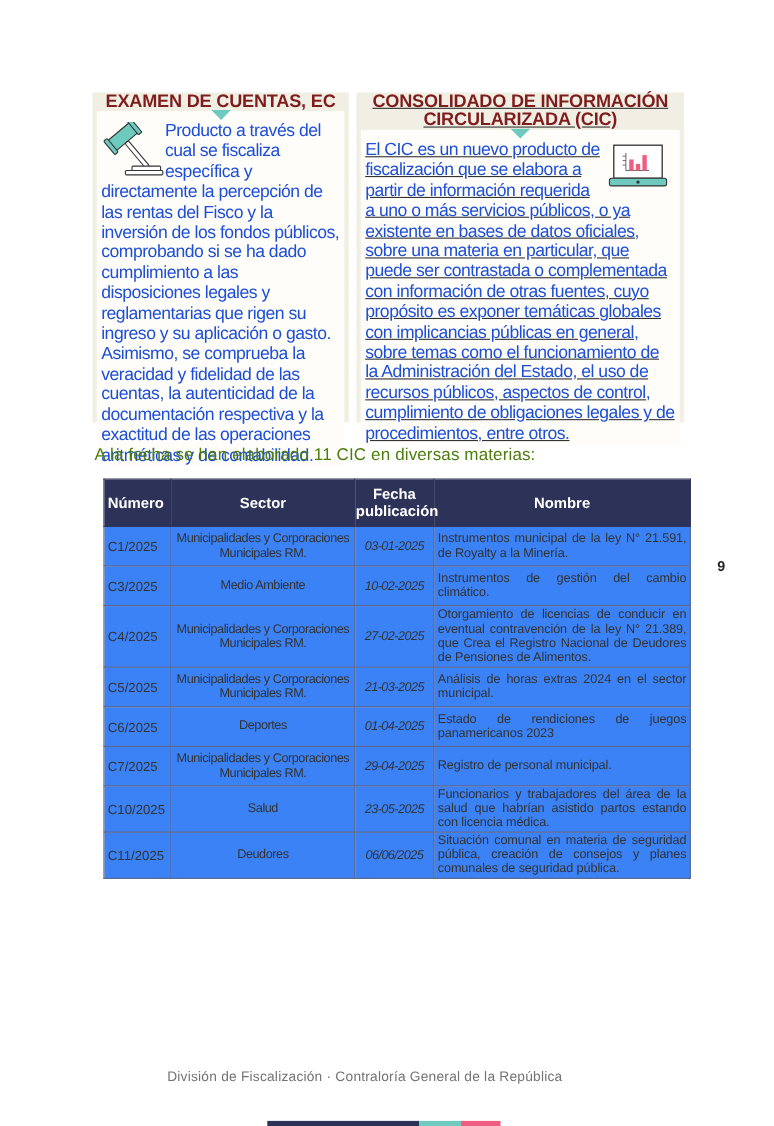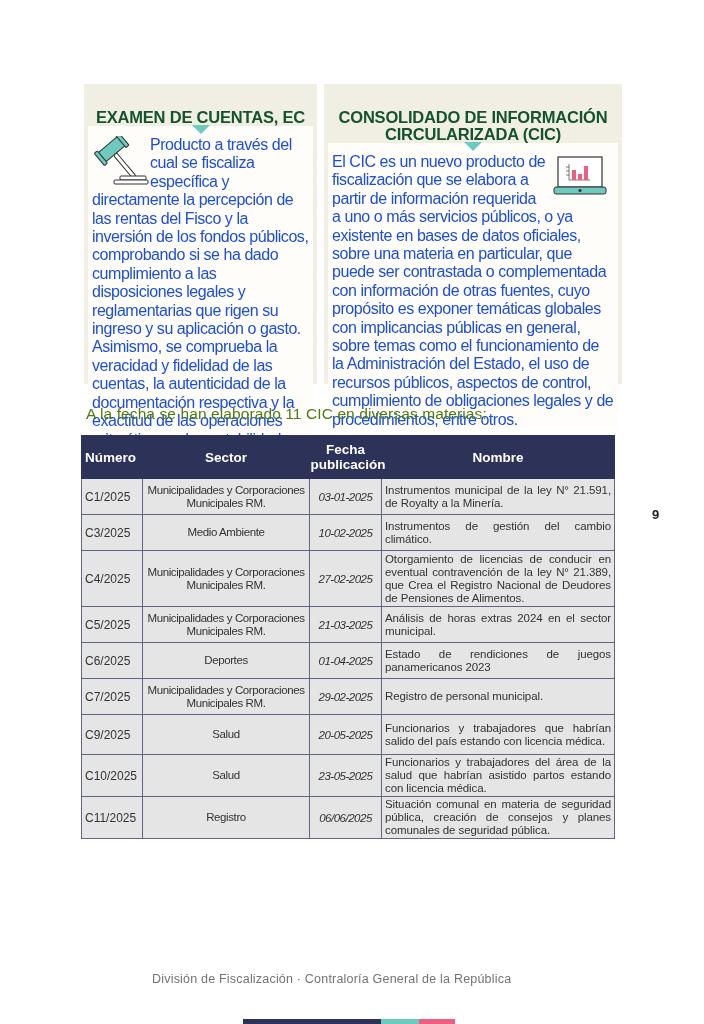--- a/index.html
+++ b/index.html
@@ -2,35 +2,35 @@
 <html><head>
   <meta charset="utf-8">
   <style>
     * { box-sizing: border-box; margin: 0; padding: 0; }
     html, body { width: 704px; height: 1024px; background: #ffffff; overflow: hidden; }
     body { position: relative; font-family: "Liberation Sans", sans-serif; color: #333; }
 
     .cards { position: absolute; left: 84px; top: 84px; width: 538px; height: 300px; display: flex; gap: 7px; }
     .card { background: #f1efe4; position: relative; display: flex; flex-direction: column; }
     .card.ec { width: 233px; }
-    .card.cic { width: 298px; }
-    .card-title { text-align: center; font-weight: 700; color: #14532d; font-size: 16.5px; line-height: 17px; letter-spacing: -0.2px; padding-top: 25px; height: 62px; }
+    .card.cic { width: 298px; text-decoration: underline; }
+    .card-title { text-align: center; font-weight: 700; color: #7f1d1d; font-size: 16.5px; line-height: 17px; letter-spacing: -0.2px; padding-top: 0; height: 62px; }
     .card-body { position: relative; background: #fefdf9; margin: 0 4px 4px 4px; flex: 1; padding: 10px 4px 0 4px; }
     .card-notch { position: absolute; top: -1px; left: 50%; margin-left: -9px; width: 0; height: 0; border-left: 9px solid transparent; border-right: 9px solid transparent; border-top: 9px solid #6ec9bf; }
     .card-text { font-size: 16px; line-height: 18.4px; color: #1d4ed8; letter-spacing: -0.45px; }
     .ec .card-text { text-indent: 0; }
     .icon-gavel { float: left; width: 58px; height: 52px; margin: 0 0 0 0; shape-outside: margin-box; }
     .icon-laptop { float: right; width: 56px; height: 44px; margin: 2px 6px 0 6px; }
 
     .intro { position: absolute; left: 86px; top: 405px; font-size: 15.5px; color: #4d7c0f; letter-spacing: 0.1px; }
 
-    table.cic-table { position: absolute; left: 81px; top: 435px; width: 534px; border-collapse: collapse; font-size: 11.5px; color: #333; }
+    table.cic-table { position: absolute; left: 94px; top: 435px; width: 534px; border-collapse: collapse; font-size: 11.5px; color: #333; }
     .cic-table th { background: #2d3358; color: #ffffff; font-weight: 700; font-size: 13.5px; line-height: 15px; height: 43px; border: 1px solid #2d3358; }
     .cic-table th.num { text-align: left; padding-left: 3px; }
-    .cic-table td { border: 1px solid #5f6587; background: #e5e5e5; vertical-align: middle; padding: 1px 3px; }
+    .cic-table td { border: 1px solid #5f6587; background: #3b82f6; vertical-align: middle; padding: 1px 3px; }
     .cic-table td.num { width: 61px; font-size: 12px; }
     .cic-table td.sector { width: 167px; text-align: center; letter-spacing: -0.4px; line-height: 13px; }
     .cic-table td.fecha { width: 72px; text-align: center; letter-spacing: -0.5px; font-size: 11.5px; font-style: italic; }
     .cic-table td.nombre { text-align: justify; text-align-last: left; line-height: 13px; letter-spacing: -0.1px; }
     .cic-table tr.h2 td { height: 36px; }
     .cic-table tr.h3 td { height: 40px; }
     .cic-table tr.h4 td { height: 56px; }
 
     .page-number { position: absolute; left: 652px; top: 507px; font-size: 13px; font-weight: 700; color: #222; }
 
@@ -127,38 +127,32 @@
       </tr>
       <tr class="h2">
         <td class="num">C6/2025</td>
         <td class="sector">Deportes</td>
         <td class="fecha">01-04-2025</td>
         <td class="nombre">Estado de rendiciones de juegos panamericanos 2023</td>
       </tr>
       <tr class="h2">
         <td class="num">C7/2025</td>
         <td class="sector">Municipalidades y Corporaciones Municipales RM.</td>
-        <td class="fecha">29-02-2025</td>
+        <td class="fecha">29-04-2025</td>
         <td class="nombre">Registro de personal municipal.</td>
-      </tr>
-      <tr class="h3">
-        <td class="num">C9/2025</td>
-        <td class="sector">Salud</td>
-        <td class="fecha">20-05-2025</td>
-        <td class="nombre">Funcionarios y trabajadores que habrían salido del país estando con licencia médica.</td>
       </tr>
       <tr class="h3">
         <td class="num">C10/2025</td>
         <td class="sector">Salud</td>
         <td class="fecha">23-05-2025</td>
         <td class="nombre">Funcionarios y trabajadores del área de la salud que habrían asistido partos estando con licencia médica.</td>
       </tr>
       <tr class="h3">
         <td class="num">C11/2025</td>
-        <td class="sector">Registro</td>
+        <td class="sector">Deudores</td>
         <td class="fecha">06/06/2025</td>
         <td class="nombre">Situación comunal en materia de seguridad pública, creación de consejos y planes comunales de seguridad pública.</td>
       </tr>
     </tbody>
 </table>
 
 <div class="page-number">9</div>
 
 <div class="footer">División de Fiscalización · Contraloría General de la República</div>
 

